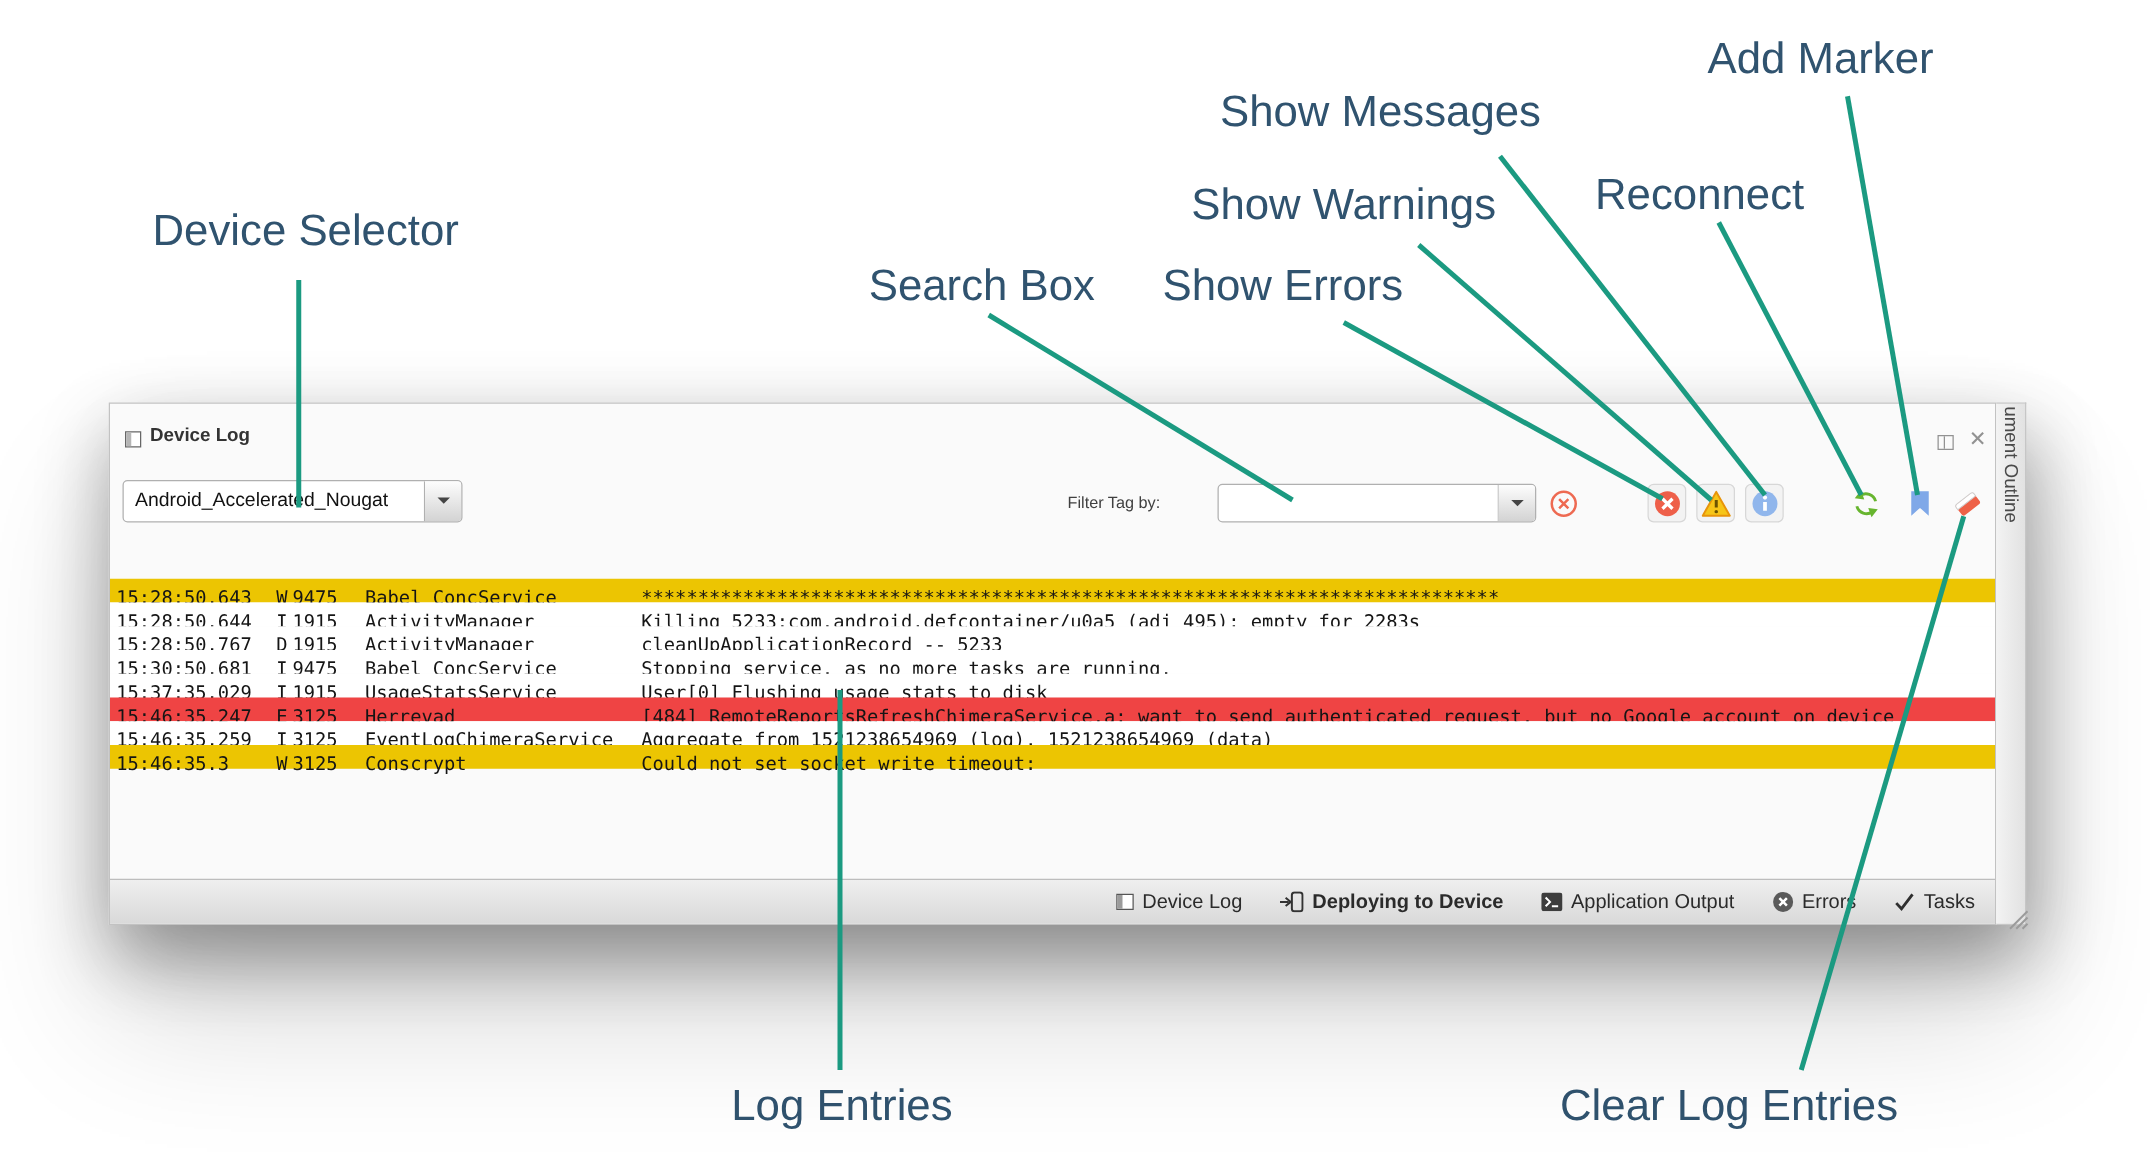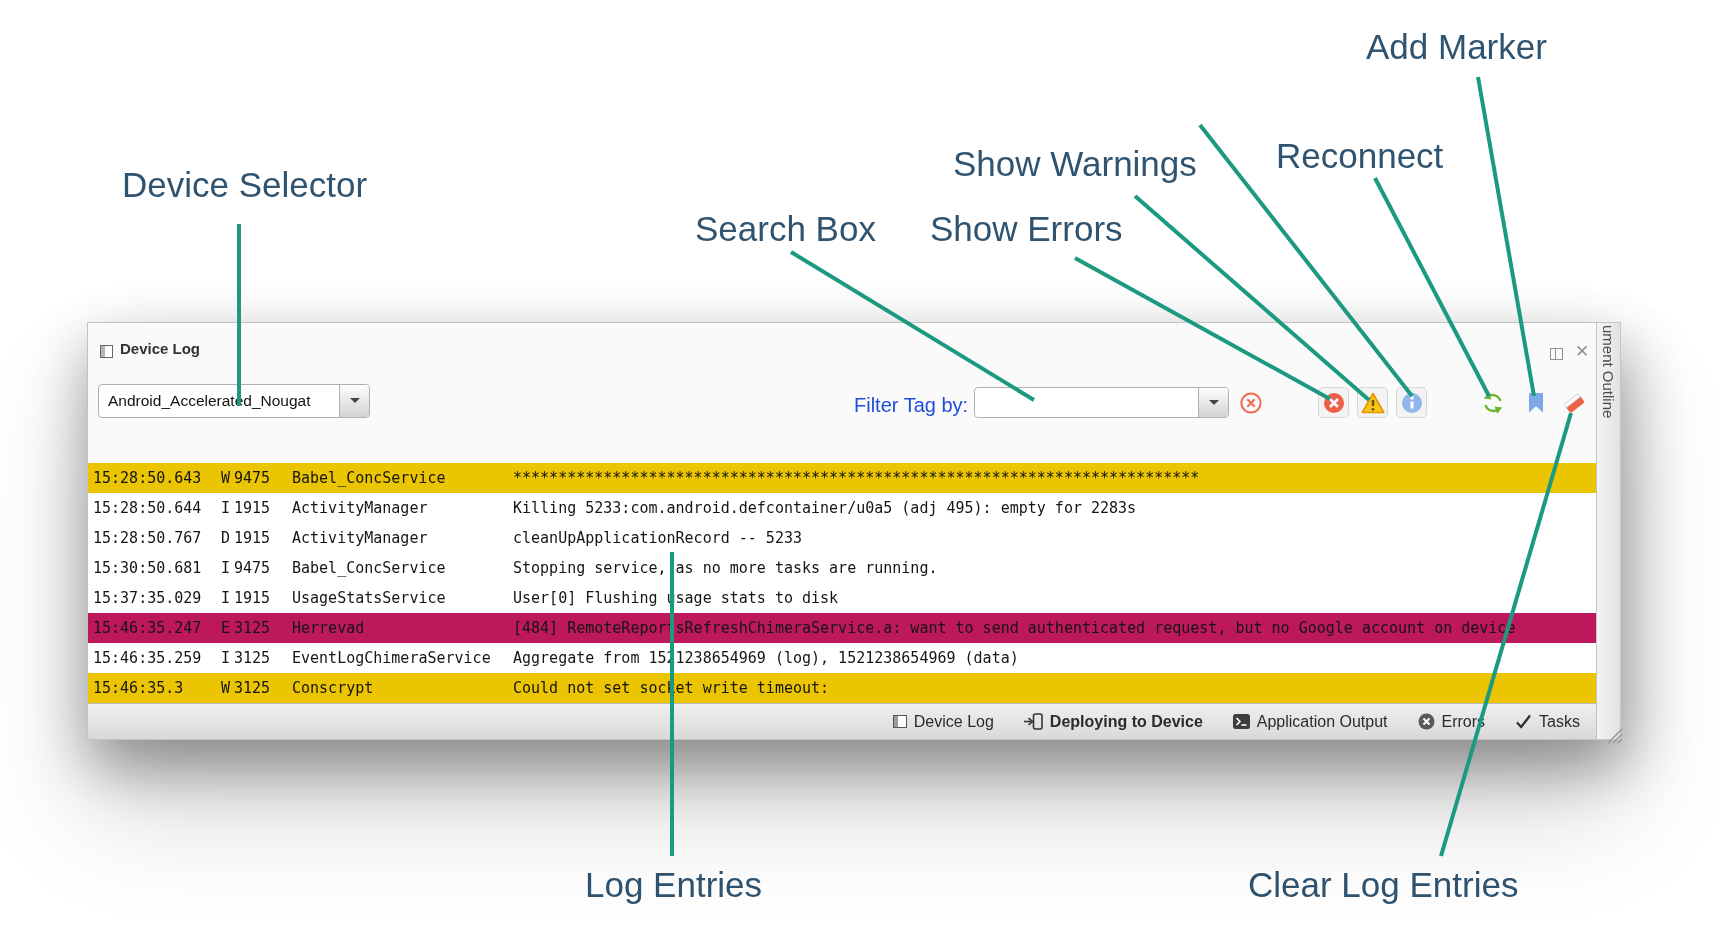--- a/index.html
+++ b/index.html
@@ -27,58 +27,59 @@
   .close-ic{position:absolute;left:1487px;top:18px;font-size:17px;color:#929292;}
   
   .combo{position:absolute;background:#fff;border:1px solid #b0b0b0;border-radius:4px;box-sizing:border-box;}
   .combo .val{position:absolute;left:9px;top:50%;transform:translateY(-50%);font-size:15.5px;color:#111;white-space:nowrap;}
   .combo .arrowbtn{position:absolute;right:0;top:0;bottom:0;width:29px;border-left:1px solid #b0b0b0;
         background:linear-gradient(#fdfdfd,#d3d3d3);border-radius:0 3px 3px 0;}
   .combo .arrowbtn:after{content:"";position:absolute;left:50%;top:50%;transform:translate(-50%,-30%);
         border:5px solid transparent;border-top-color:#444;}
   .dev-combo{left:10px;top:61px;width:272px;height:34px;}
   .filt-combo{left:886px;top:64px;width:255px;height:31px;}
-  .filt-label{position:absolute;left:766px;top:71px;font-size:20px;color:#1d4ed8;}
+  .filt-label{position:absolute;left:766px;top:71px;font-size:13px;color:#404040;}
   
   .tbtn{position:absolute;top:64px;width:31px;height:31px;border:1px solid #d7d7d7;border-radius:5px;
         background:#f3f3f3;box-sizing:border-box;}
   .tbtn svg,.bareicon svg{position:absolute;left:50%;top:50%;transform:translate(-50%,-50%);}
   .bareicon{position:absolute;top:64px;width:31px;height:31px;}
   
   .thead{position:absolute;left:0;top:110px;width:1508px;height:28px;
          background:linear-gradient(#f8f8f8,#ececec);border-top:1px solid #d8d8d8;border-bottom:1px solid #cccccc;box-sizing:border-box;}
   .thead span{position:absolute;top:4px;font-size:15px;color:#222;}
   .thead i{position:absolute;top:3px;width:1px;height:21px;background:#d2d2d2;}
   .h-time{left:5px;} .h-pid{left:146px;} .h-tag{left:204px;} .h-msg{left:425px;}
   .rows{position:absolute;left:0;top:140px;width:1508px;}
-  .log-row{position:relative;width:100%;height:30px;background:#ffffff;
+  .log-row{position:relative;width:100%;height:19px;background:#ffffff;
            font-family:"DejaVu Sans Mono","Liberation Mono",monospace;font-size:15px;color:#151515;}
   .log-row span{position:absolute;top:6px;white-space:pre;}
   .hl-warning{background:#ecc502;}
-  .hl-error{background:#be185d;}
+  .hl-error{background:#ef4444;}
   .c-time{left:5px;} .c-type{left:133px;} .c-pid{left:146px;} .c-tag{left:204px;text-align:center;} .c-msg{left:425px;}
   
   .statusbar{position:absolute;left:0;bottom:0;width:1508px;height:36px;box-sizing:border-box;
         background:linear-gradient(#efefef,#d9d9d9);border-top:1px solid #bdbdbd;
         display:flex;align-items:center;justify-content:flex-end;gap:30px;padding-right:16px;}
   .sitem{display:flex;align-items:center;gap:7px;font-size:16px;color:#2b2b2b;white-space:nowrap;}
   .sitem.bold{font-weight:bold;}
   .sq-ic{width:14px;height:13px;border:1.5px solid #555;box-sizing:border-box;position:relative;background:#fff;}
   .sq-ic i{position:absolute;left:0;top:0;width:4px;height:100%;background:#9b9b9b;display:block;}
   .grip{position:absolute;left:1598px;top:723px;z-index:40;}
 </style>
 </head>
 <body>
 
 <div class="canvas">
 
   <div class="ann" style="left:122px;top:164px;">Device Selector</div>
   <div class="ann" style="left:695px;top:208px;">Search Box</div>
   <div class="ann" style="left:930px;top:208px;">Show Errors</div>
   <div class="ann" style="left:953px;top:143px;">Show Warnings</div>
+  <div class="ann" style="left:976px;top:69px;">Show Messages</div>
   <div class="ann" style="left:1276px;top:135px;">Reconnect</div>
   <div class="ann" style="left:1366px;top:26px;">Add Marker</div>
   <div class="ann" style="left:585px;top:864px;">Log Entries</div>
   <div class="ann" style="left:1248px;top:864px;">Clear Log Entries</div>
 
   <div class="win">
     <div class="panel">
 
       <div class="title-ic">
           <i></i>

